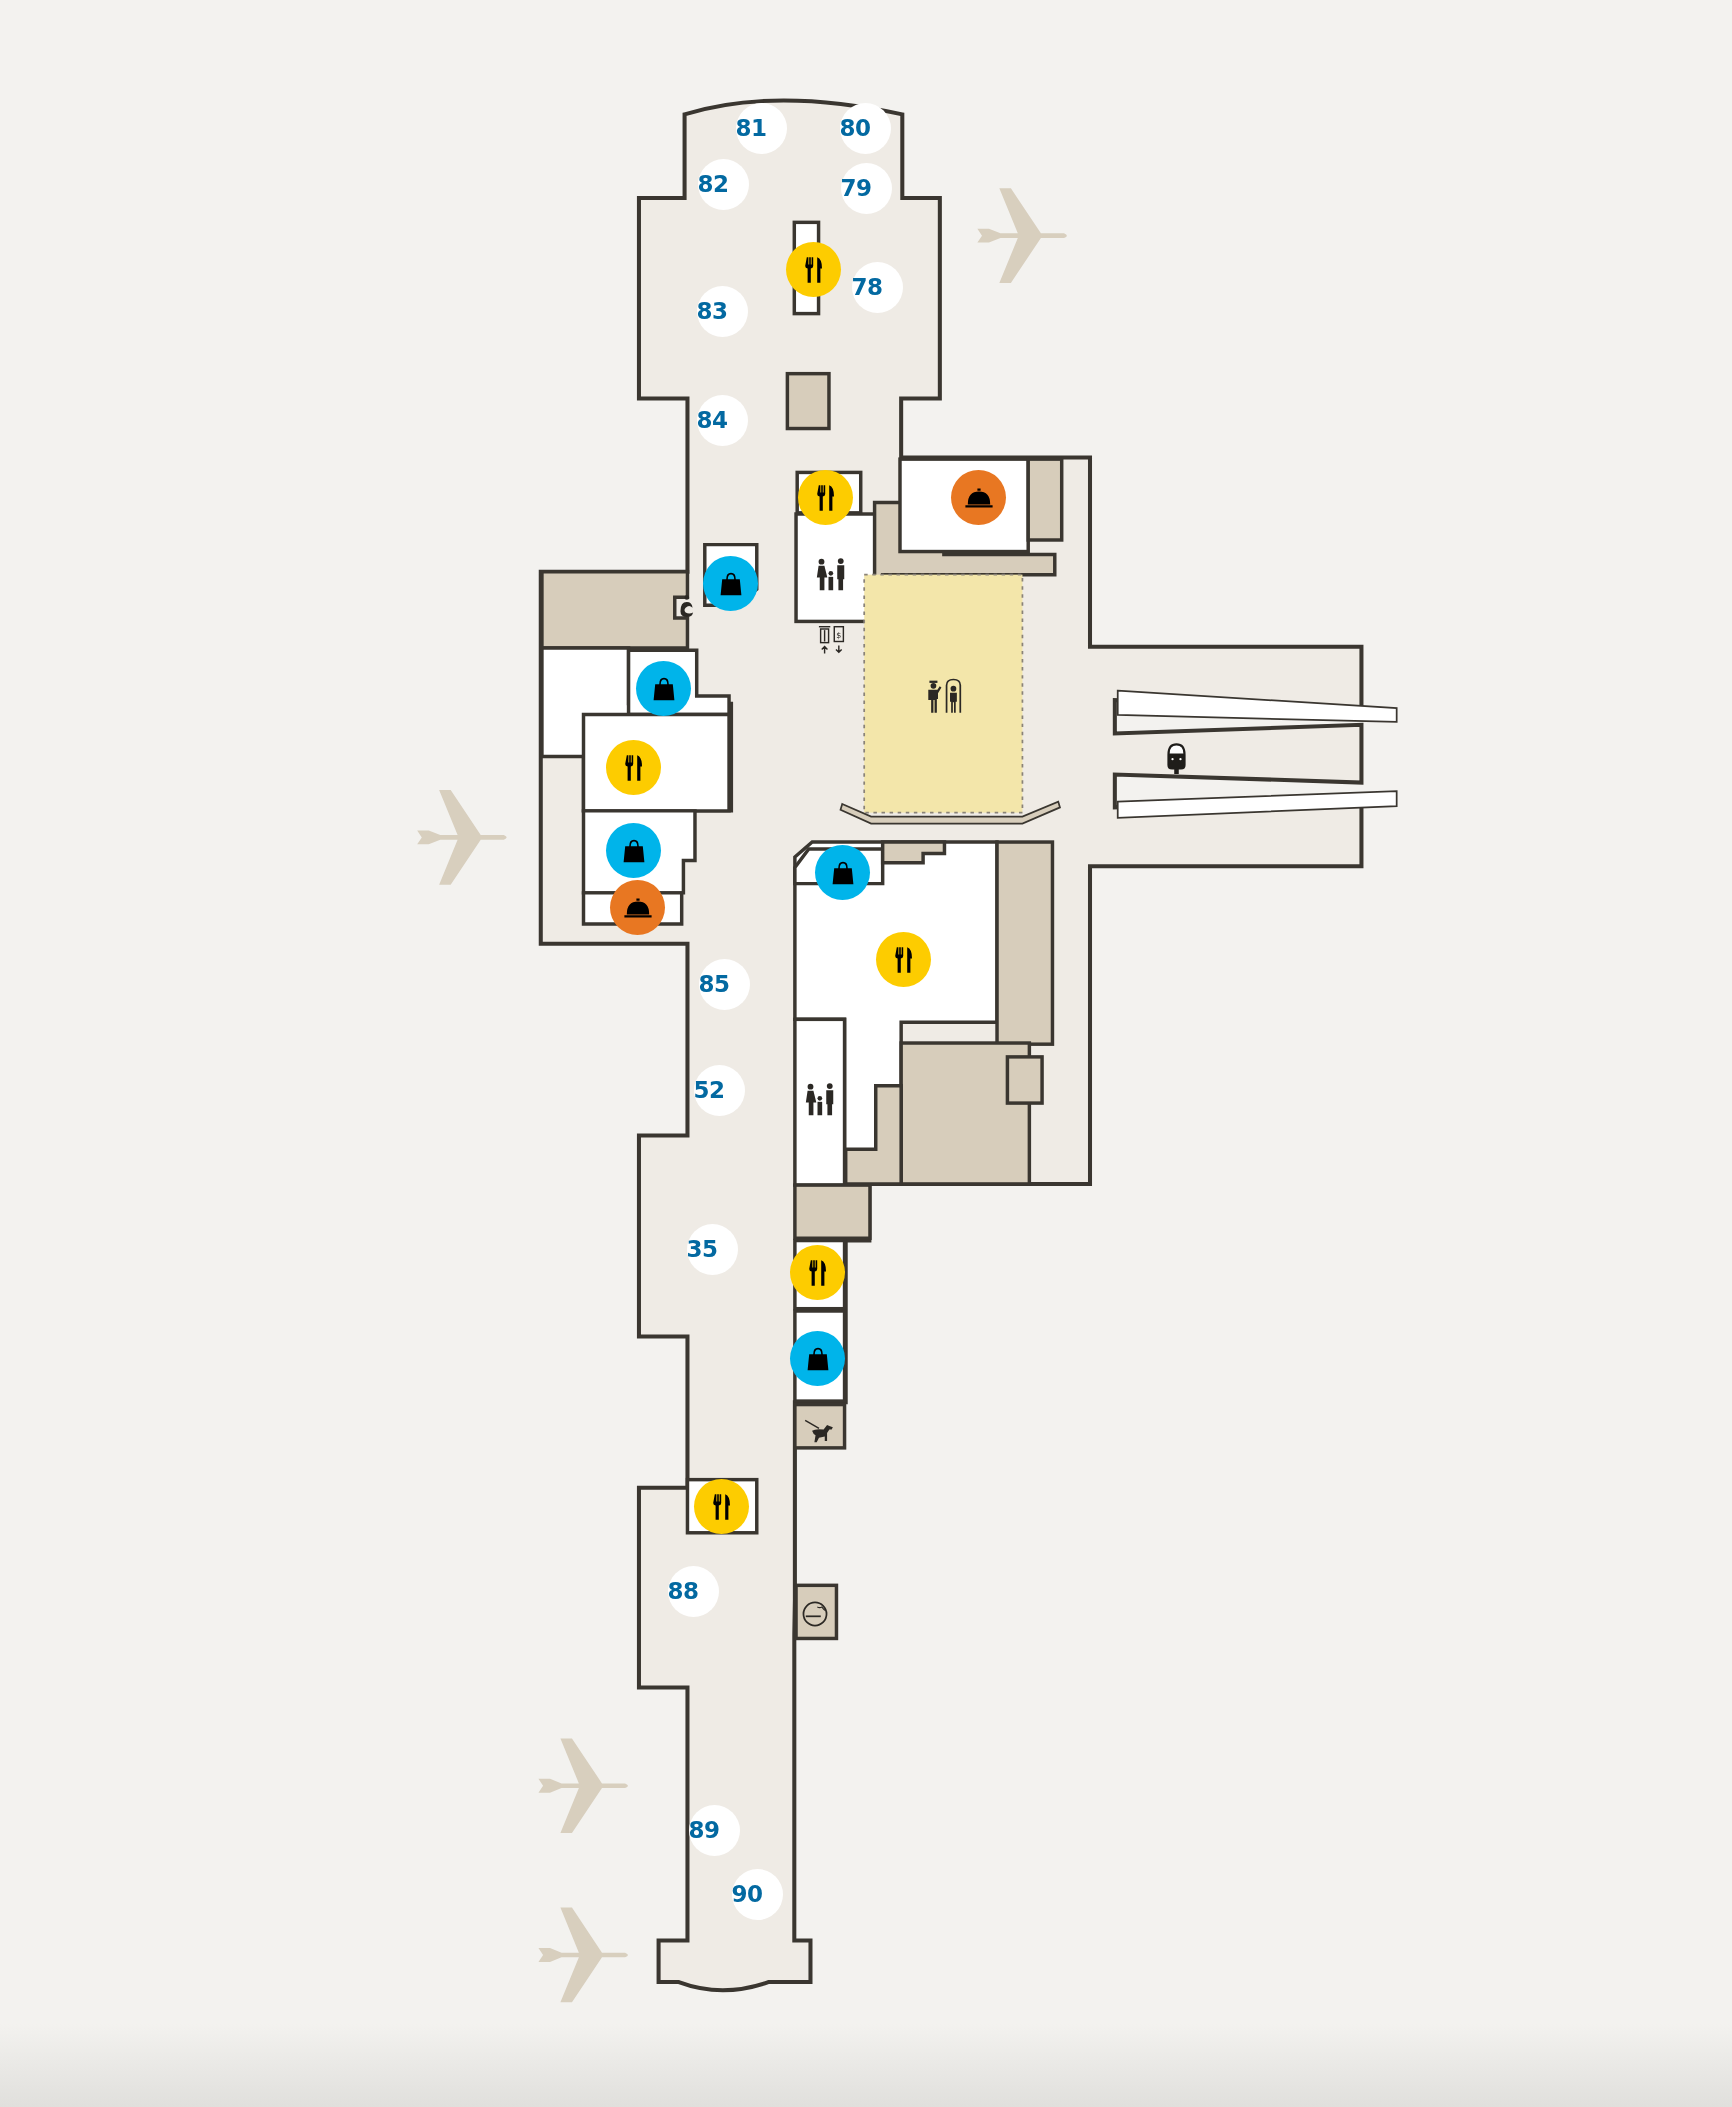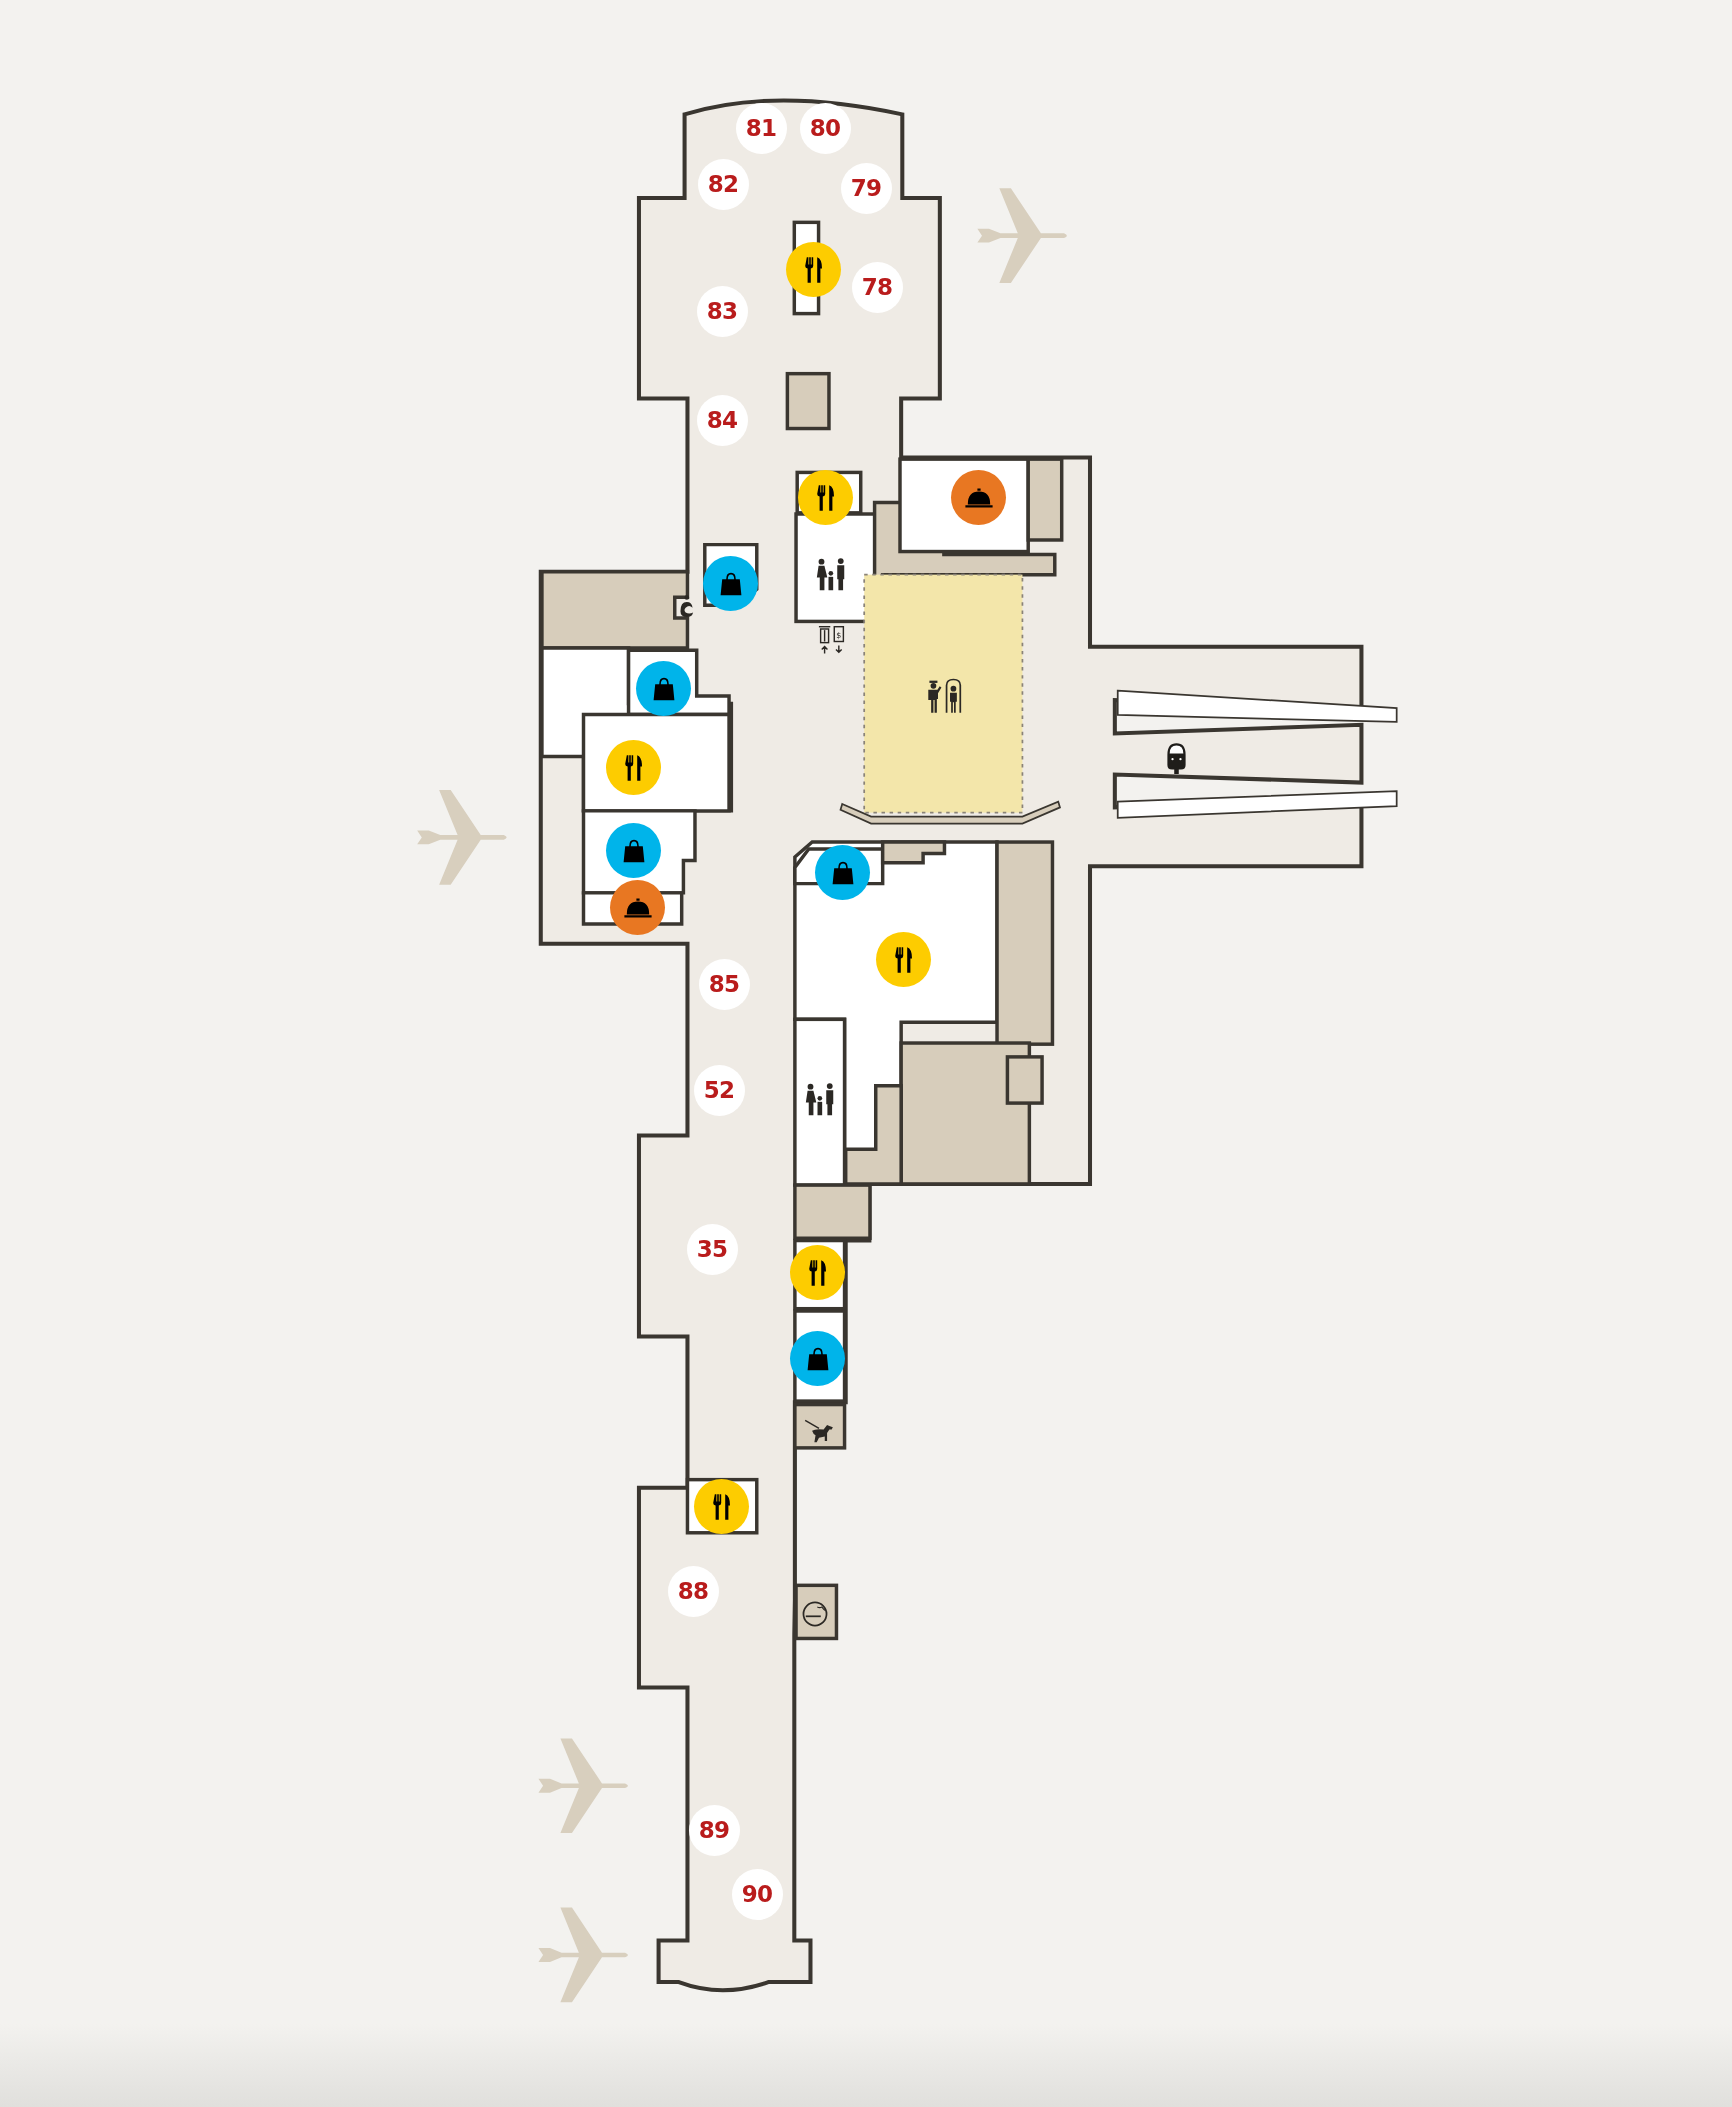--- a/index.html
+++ b/index.html
@@ -12,21 +12,21 @@
   #map { position: absolute; left: 0; top: 0; width: 1733px; height: 2108px; }
   .wall { fill: #efebe5; stroke: #3a3630; stroke-width: 7; stroke-linejoin: miter; }
   .store { fill: #ffffff; stroke: #3a3630; stroke-width: 6; }
   .service { fill: #d7cdbb; stroke: #3a3630; stroke-width: 6; }
   .security { fill: #f3e6aa; stroke: #8a8378; stroke-width: 3; stroke-dasharray: 6 8; }
   .plane { fill: #d8cfbe; }
 
   .gate {
     position: absolute; width: 51px; height: 51px; margin-left: -25.4px; margin-top: -25.4px;
     border-radius: 50%; background: #ffffff;
-    color: #b91c1c; font-weight: bold; font-size: 23px; line-height: 51px; text-align: center;
+    color: #0369a1; font-weight: bold; font-size: 23px; line-height: 51px; text-align: left;
     font-family: "DejaVu Sans", sans-serif; letter-spacing: -0.6px;
     cursor: pointer;
   }
   .poi {
     position: absolute; width: 55px; height: 55px; margin-left: -28px; margin-top: -28px;
     border-radius: 50%; display: flex; align-items: center; justify-content: center; cursor: pointer;
   }
   .poi svg { width: 32px; height: 32px; }
   .glyph { position: absolute; display: flex; align-items: center; justify-content: center; }
   .glyph svg { width: 100%; height: 100%; }
@@ -94,21 +94,21 @@
   <rect class="service" x="1376" y="2052" width="130" height="92"></rect>
 
   <rect class="store" x="1376" y="2148" width="86" height="118"></rect>
   <rect class="store" x="1376" y="2270" width="86" height="156"></rect>
   <rect class="service" x="1376" y="2432" width="86" height="75"></rect>
   <rect class="store" x="1190" y="2562" width="120" height="92"></rect>
   <rect class="service" x="1378" y="2745" width="70" height="92"></rect>
 </svg>
 
 <div class="gate" style="left:761px;top:128px">81</div>
-<div class="gate" style="left:825px;top:128px">80</div>
+<div class="gate" style="left:865px;top:128px">80</div>
 <div class="gate" style="left:723px;top:184px">82</div>
 <div class="gate" style="left:866px;top:188px">79</div>
 <div class="gate" style="left:877px;top:287px">78</div>
 <div class="gate" style="left:722px;top:311px">83</div>
 <div class="gate" style="left:722px;top:420px">84</div>
 <div class="gate" style="left:724px;top:984px">85</div>
 <div class="gate" style="left:719px;top:1090px">52</div>
 <div class="gate" style="left:712px;top:1249px">35</div>
 <div class="gate" style="left:693px;top:1591px">88</div>
 <div class="gate" style="left:714px;top:1830px">89</div>

